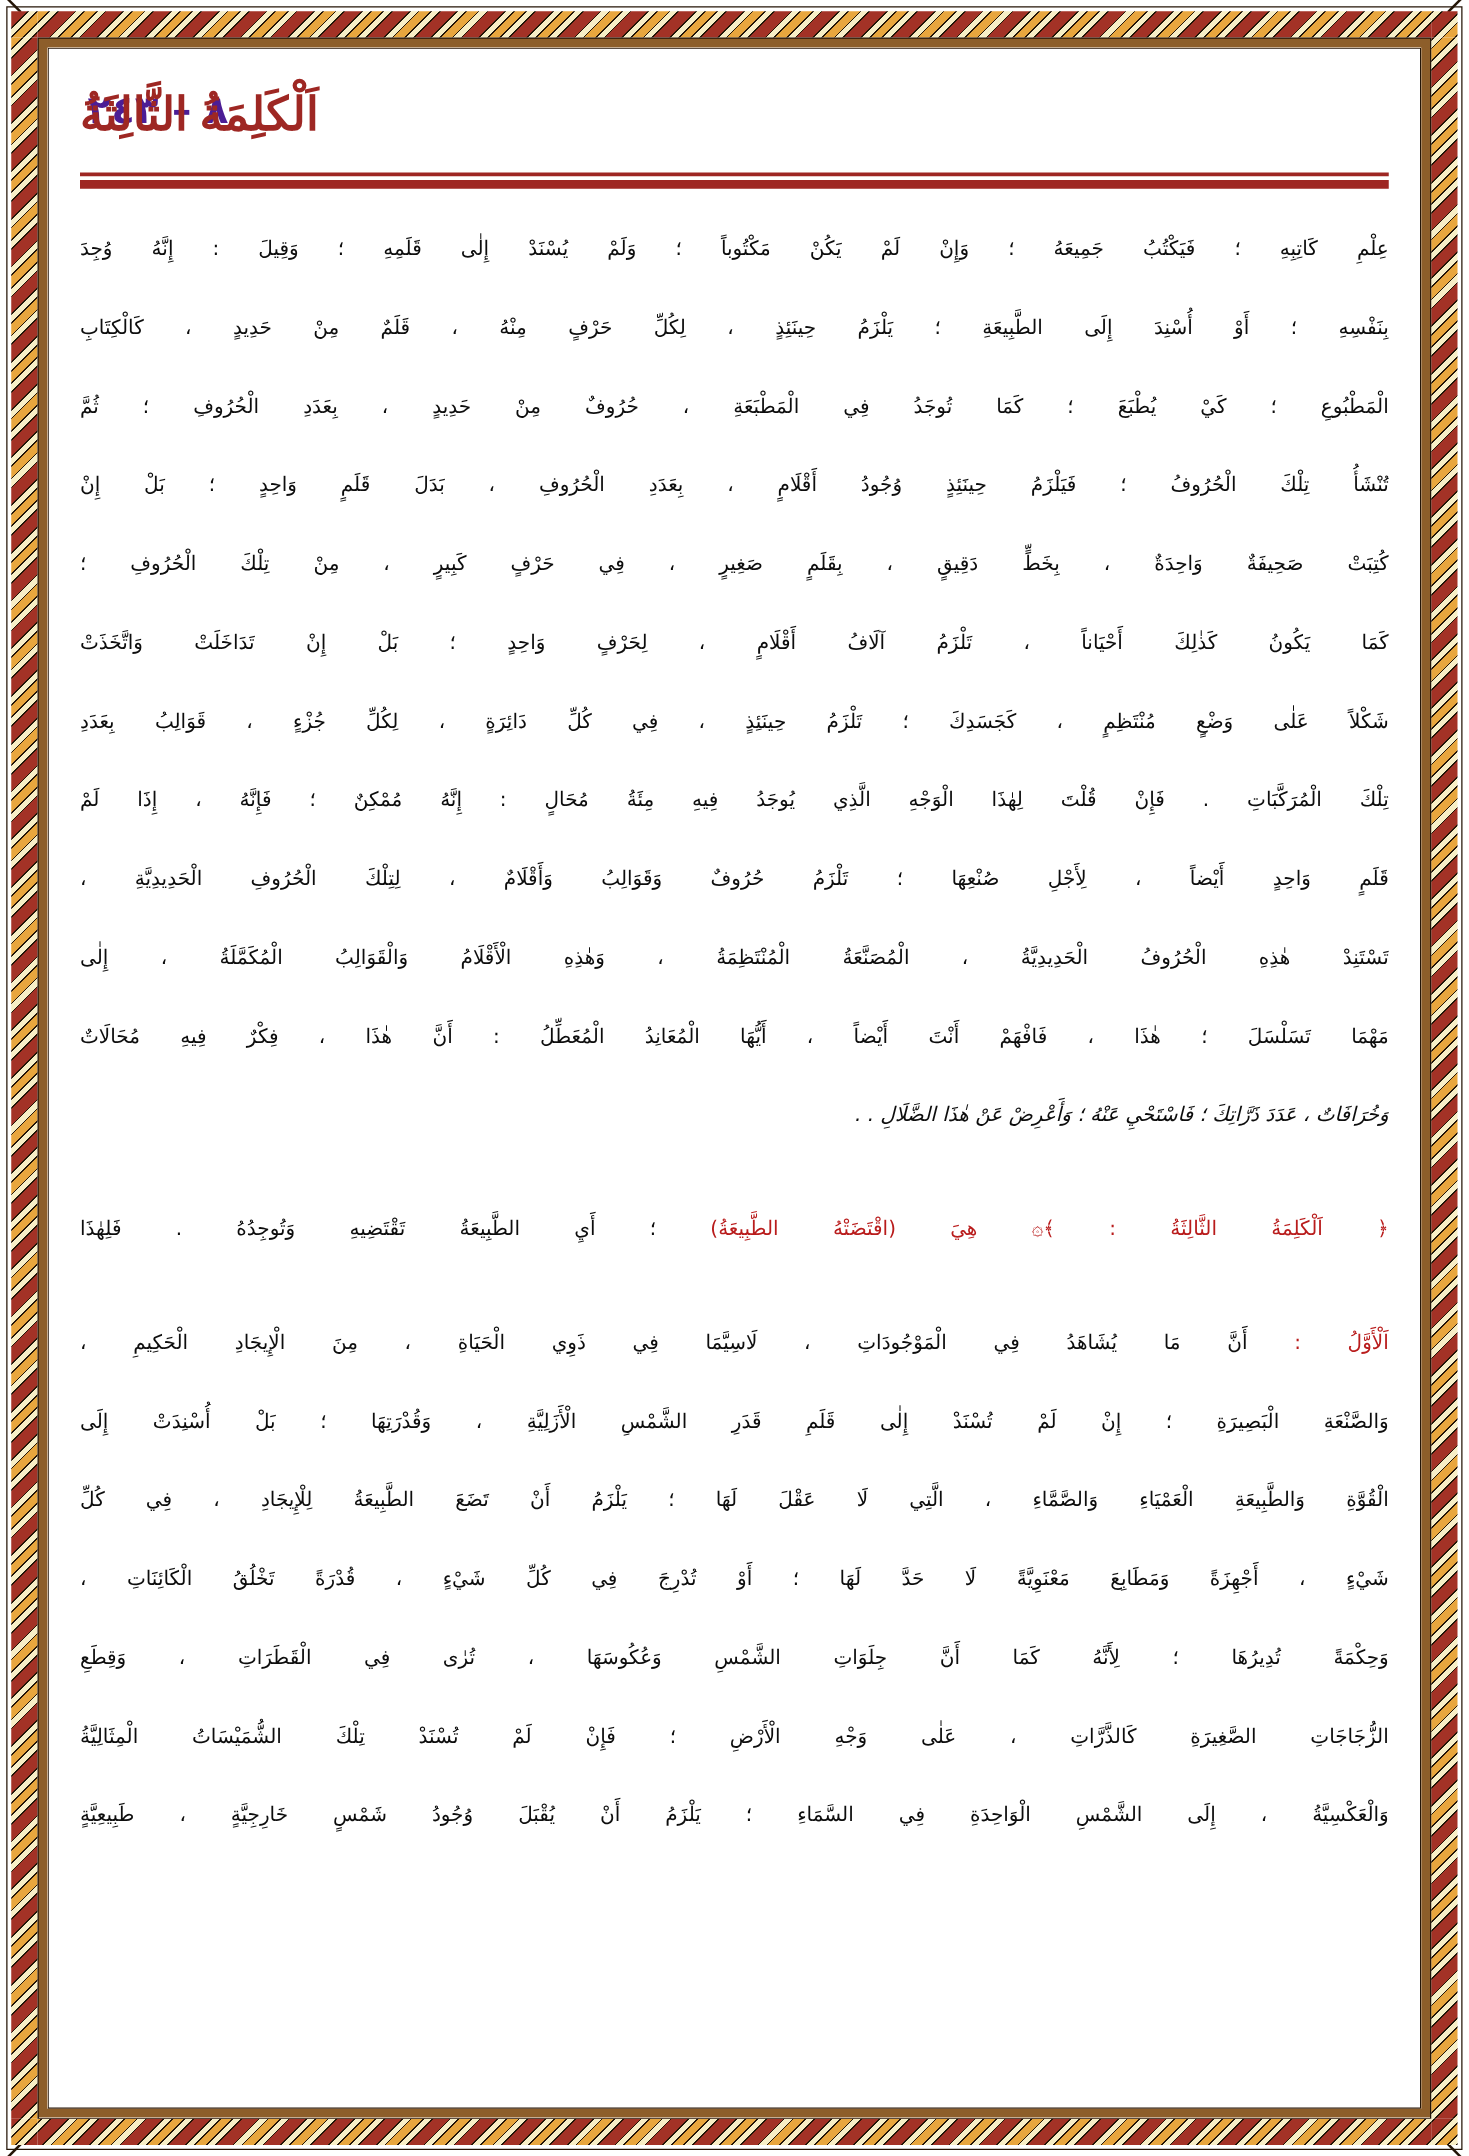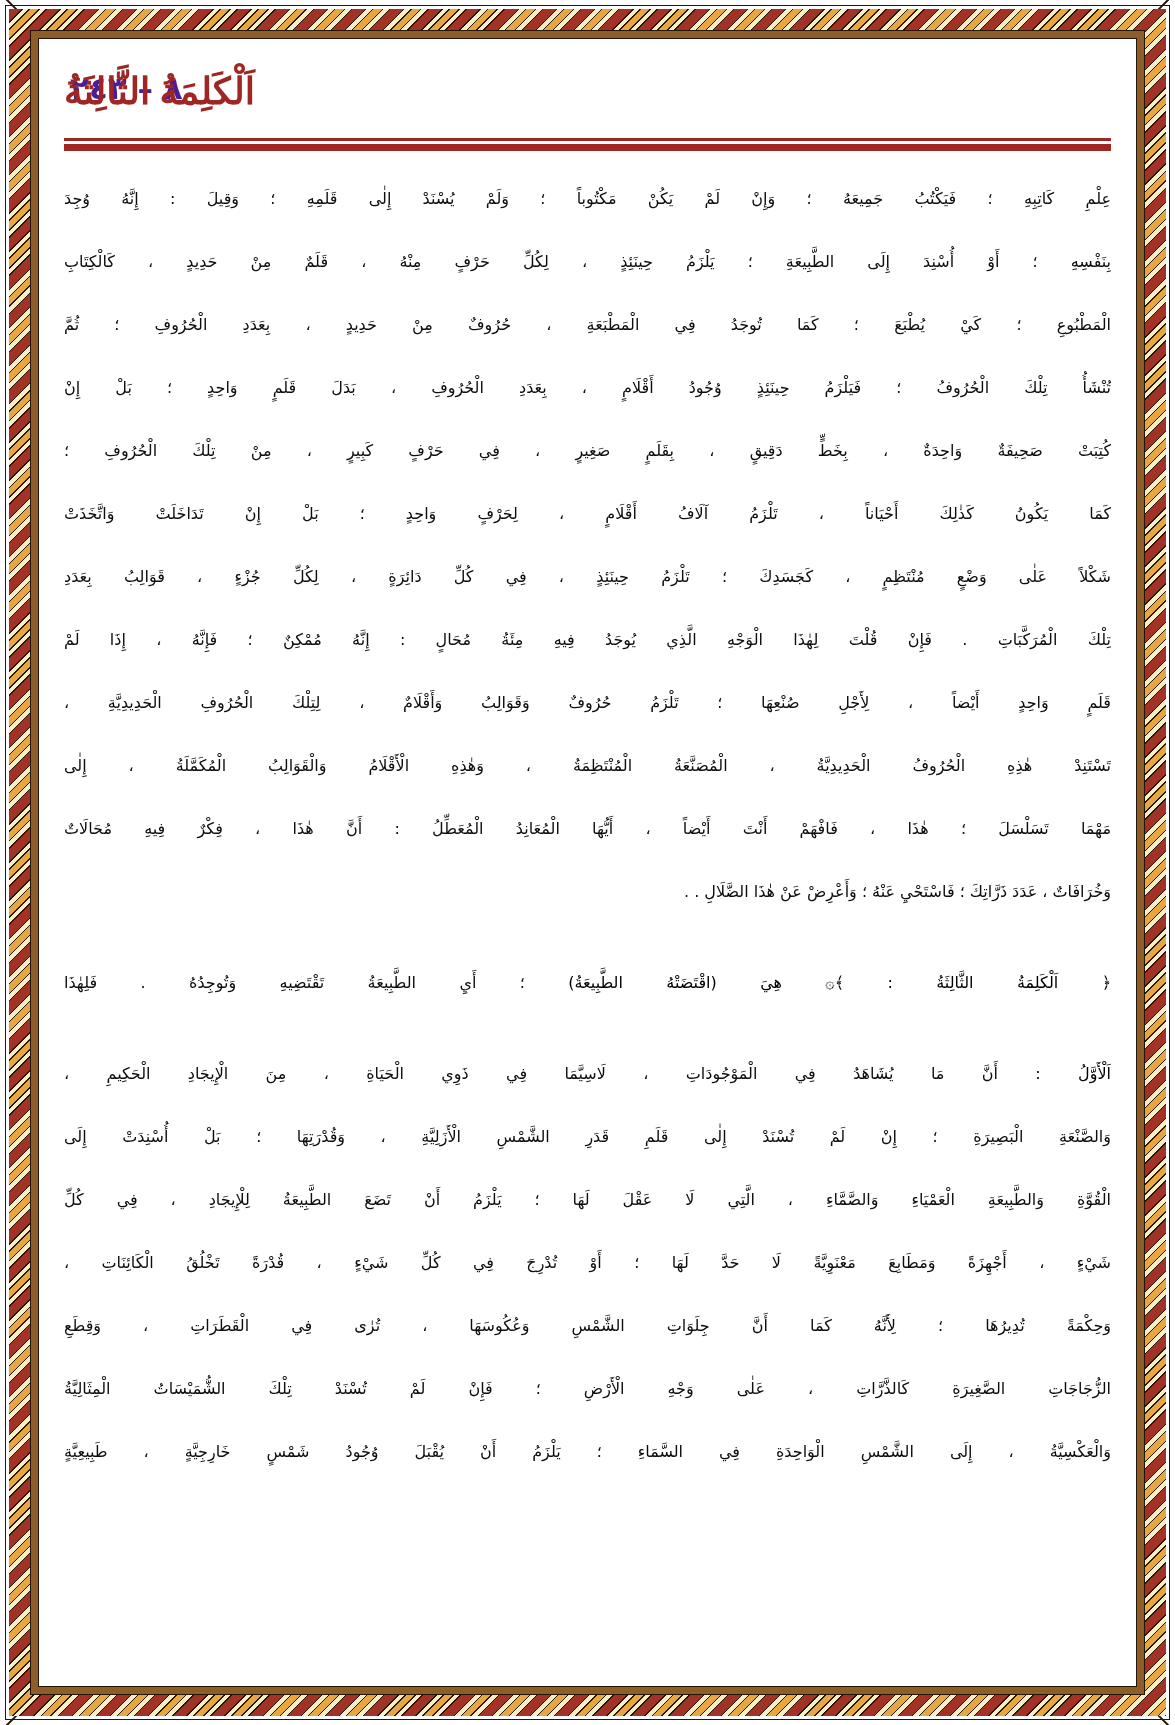--- a/index.html
+++ b/index.html
@@ -45,22 +45,22 @@
   .rule-gap{height:3px;}
   .rule-thick{height:7px;background:#9e2723;}
 
   .text-body{
     direction:rtl;margin-top:16px;color:#0d0d0d;
     font-size:16px;line-height:63px;
   }
   .paragraph{margin:0;}
   .paragraph.gap{margin-top:28px;}
   .line{height:63px;overflow:hidden;text-align:justify;text-align-last:justify;white-space:nowrap;}
-  .line.end{text-align:left;text-align-last:right;}
-  .seg.red{color:#000000;}
+  .line.end{text-align:left;text-align-last:right;font-style:italic;}
+  .seg.red{color:#b91c1c;}
 </style>
 </head>
 <body>
 
 <div class="page">
 
   <div class="frame-outer">
     <span class="corner-tick tl"></span>
     <span class="corner-tick tr"></span>
     <span class="corner-tick bl"></span>

